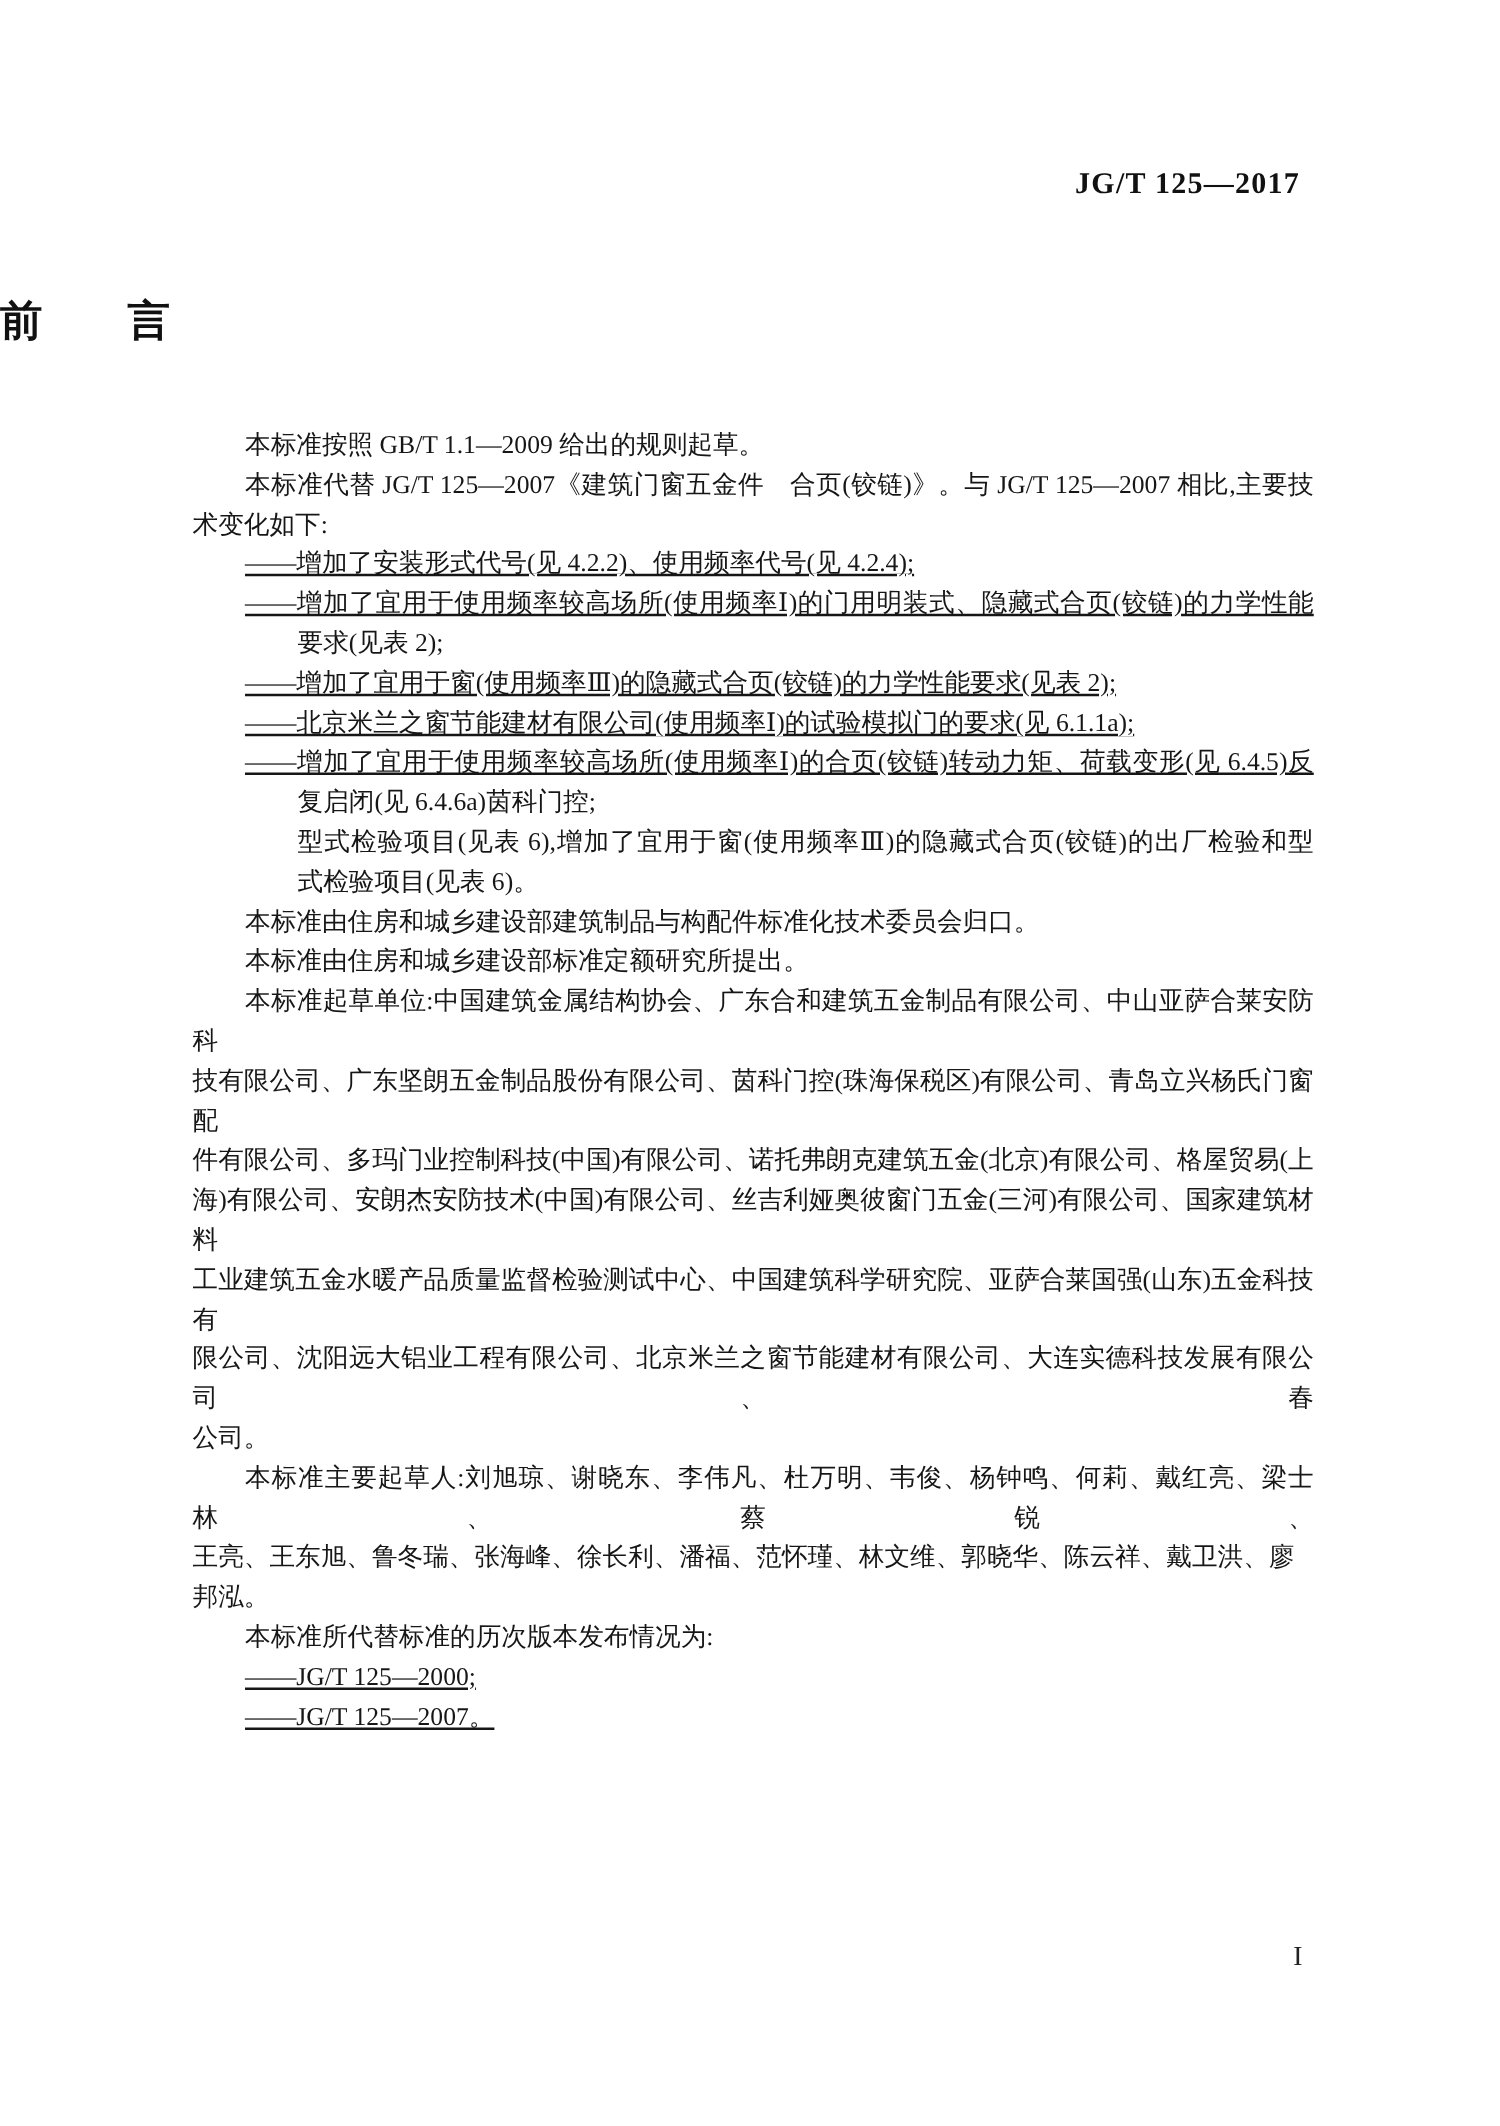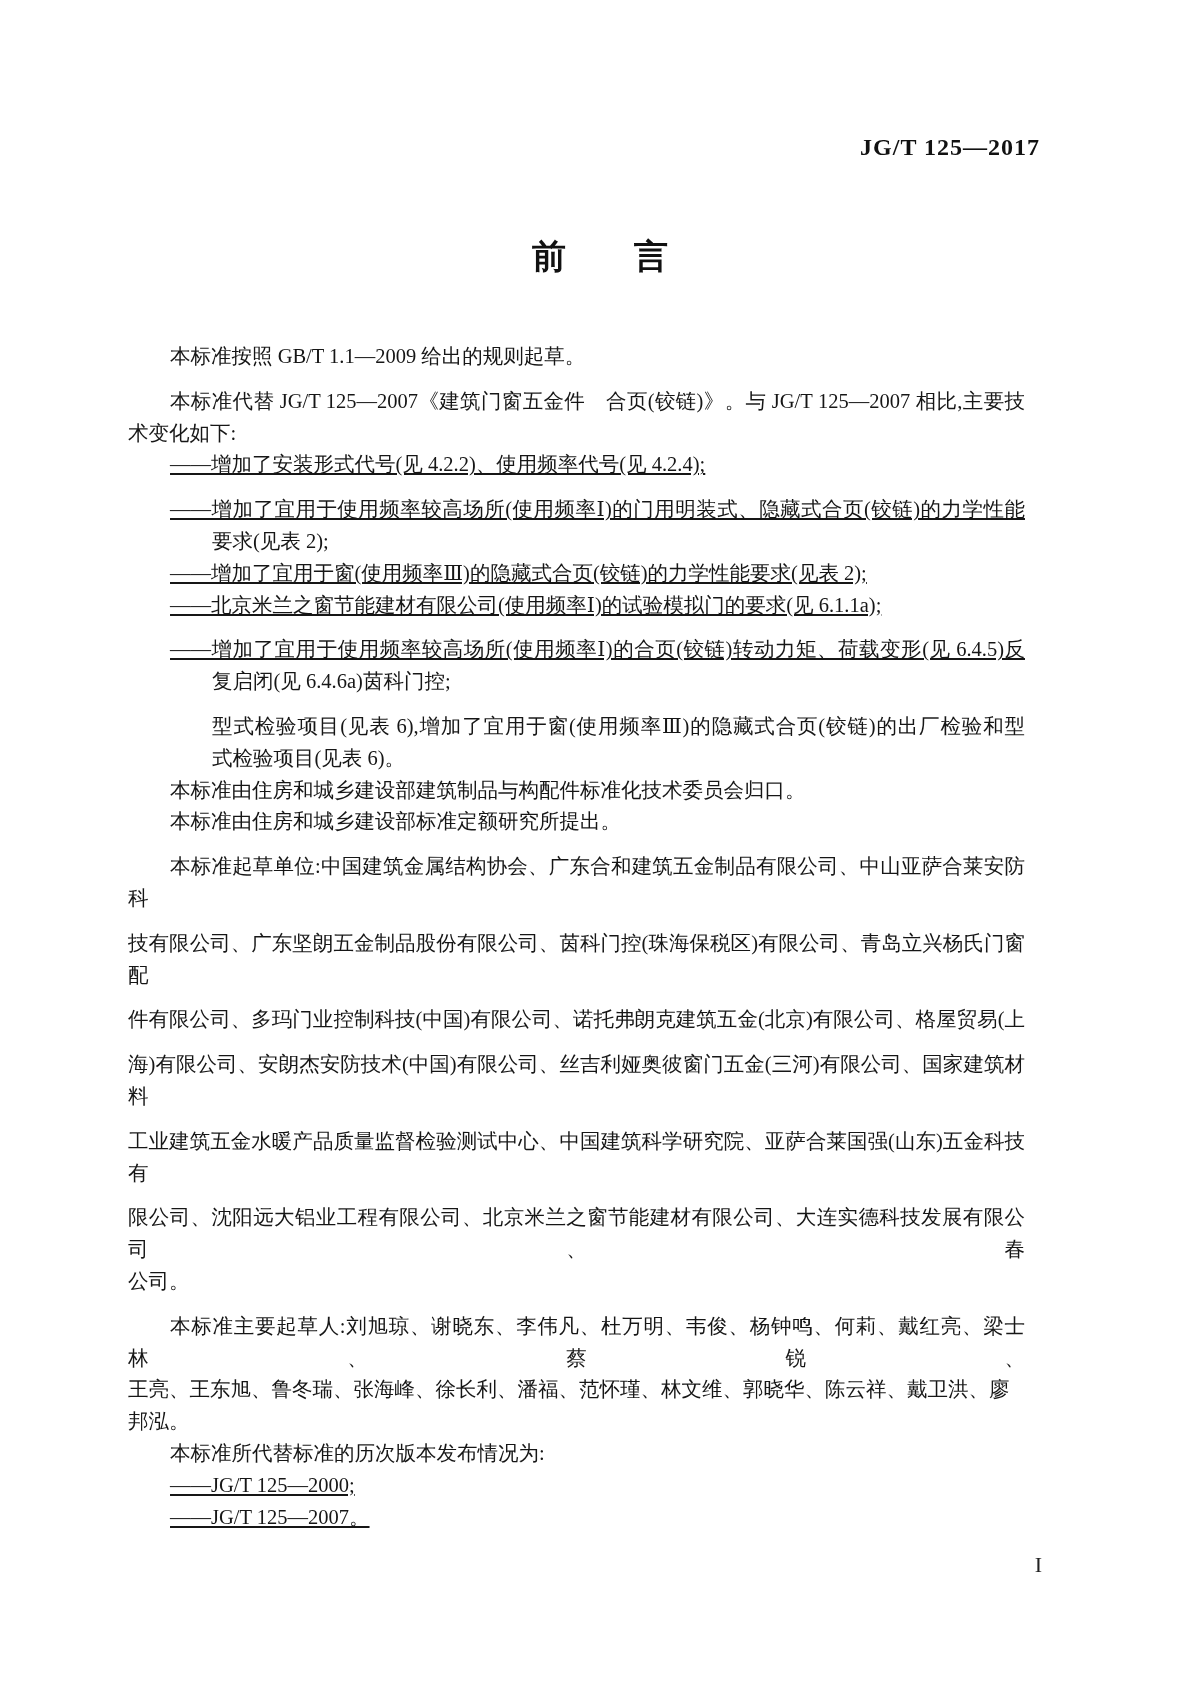--- a/index.html
+++ b/index.html
@@ -26,47 +26,46 @@
     font-family: "Liberation Serif", "DejaVu Serif", serif;
     color: #111111;
     white-space: nowrap;
   }
   .doc-title {
     position: absolute;
     top: 234px;
     left: 0;
     width: 1200px;
     margin: 0;
-    text-align: center;
     font-size: 34px;
     font-weight: bold;
     font-family: "DejaVu Sans", "Liberation Sans", sans-serif;
     color: #111111;
     white-space: pre;
   }
   .body-text {
     position: absolute;
-    left: 128px;
+    left: 154px;
     top: 341px;
     width: 897px;
     font-size: 20.5px;
     line-height: 31.8px;
     color: #161616;
   }
   .line { white-space: normal; }
   
   .p  { text-indent: 2.05em; }
   
   .c  { text-indent: 0; }
   
   .l1 { text-indent: 2.05em; text-decoration: underline; }
   
   .lc { text-indent: 4.1em; }
   
-  .j  { text-align: justify; text-align-last: justify; margin-top: 13px; }
+  .j  { text-align: justify; text-align-last: justify; }
   .page-number {
     position: absolute;
     top: 1552px;
     right: 158px;
     font-size: 22px;
     font-family: "Liberation Serif", "DejaVu Serif", serif;
     color: #222222;
   }
 </style>
 </head>

